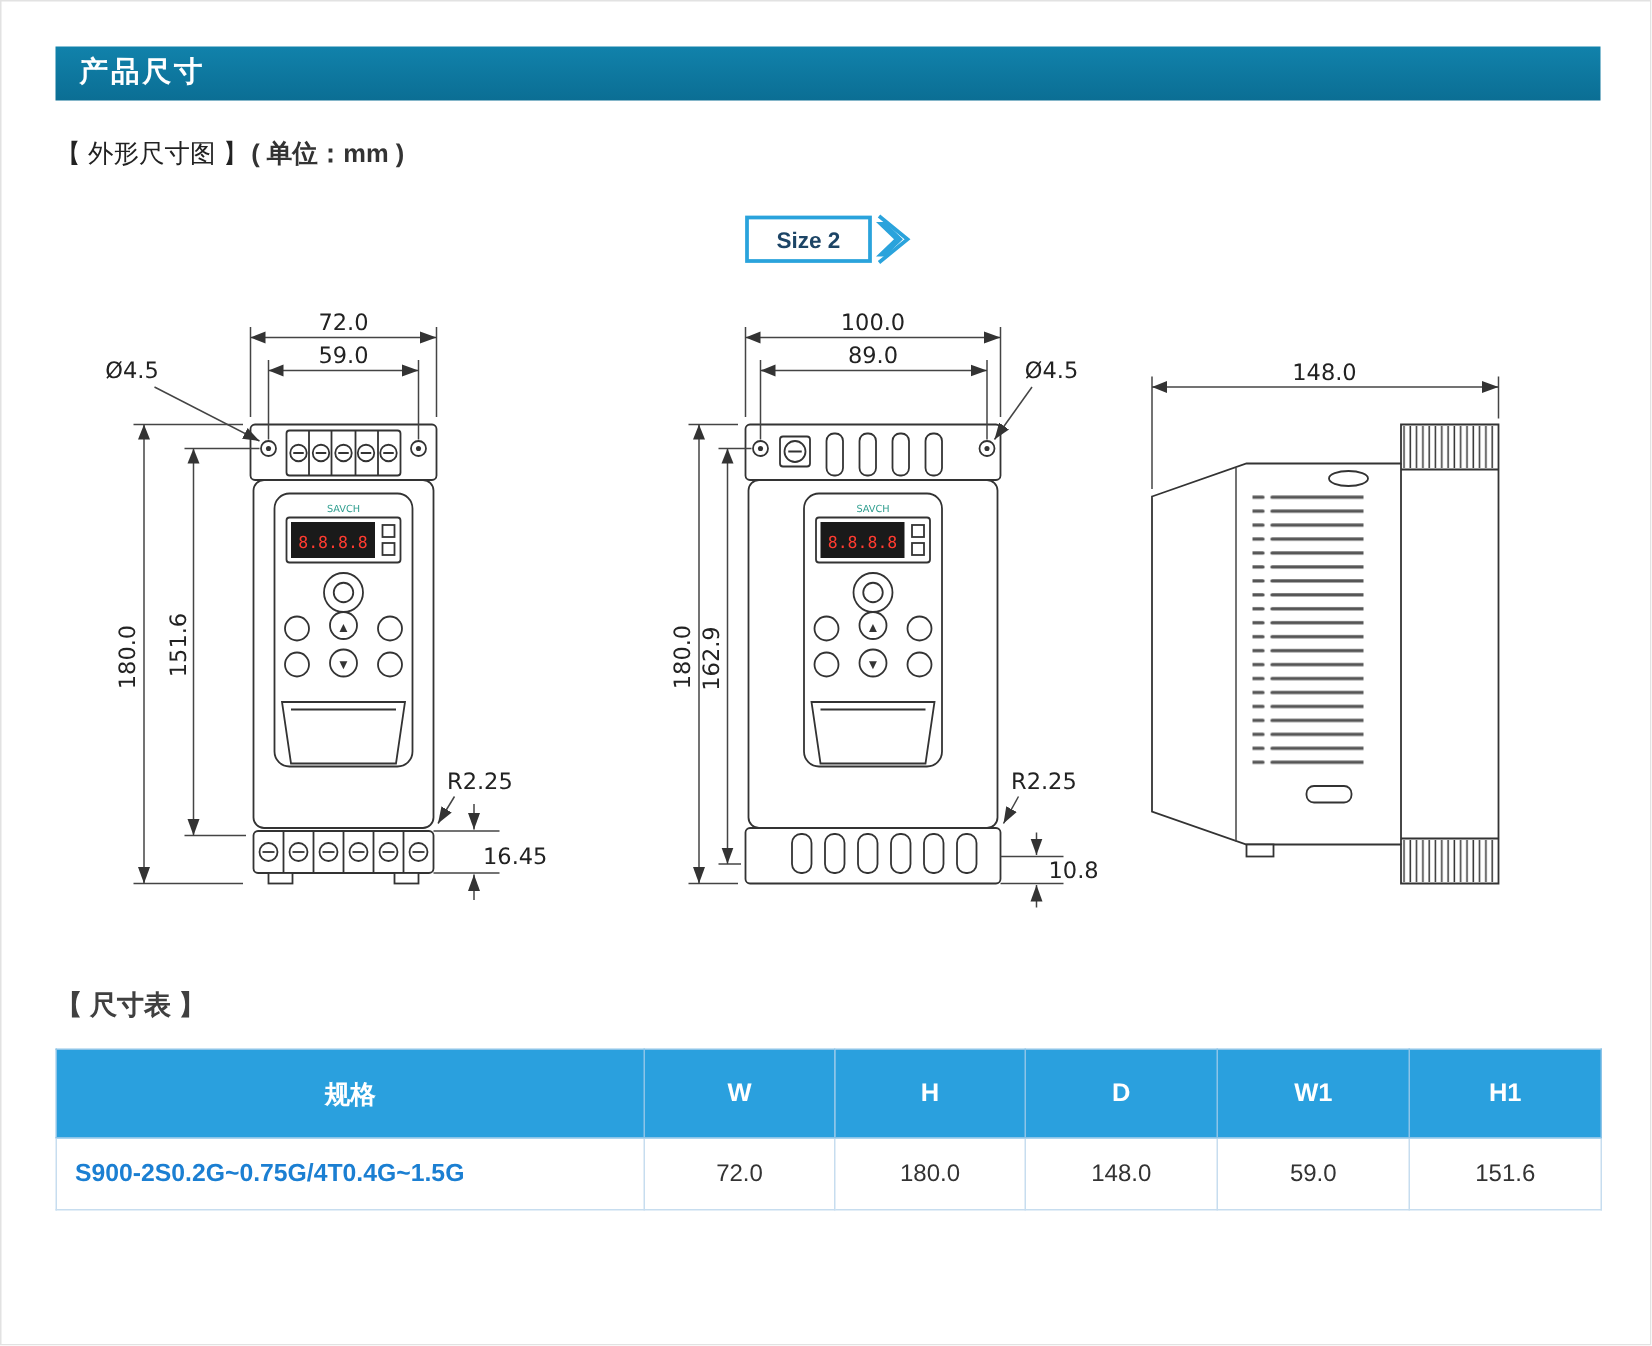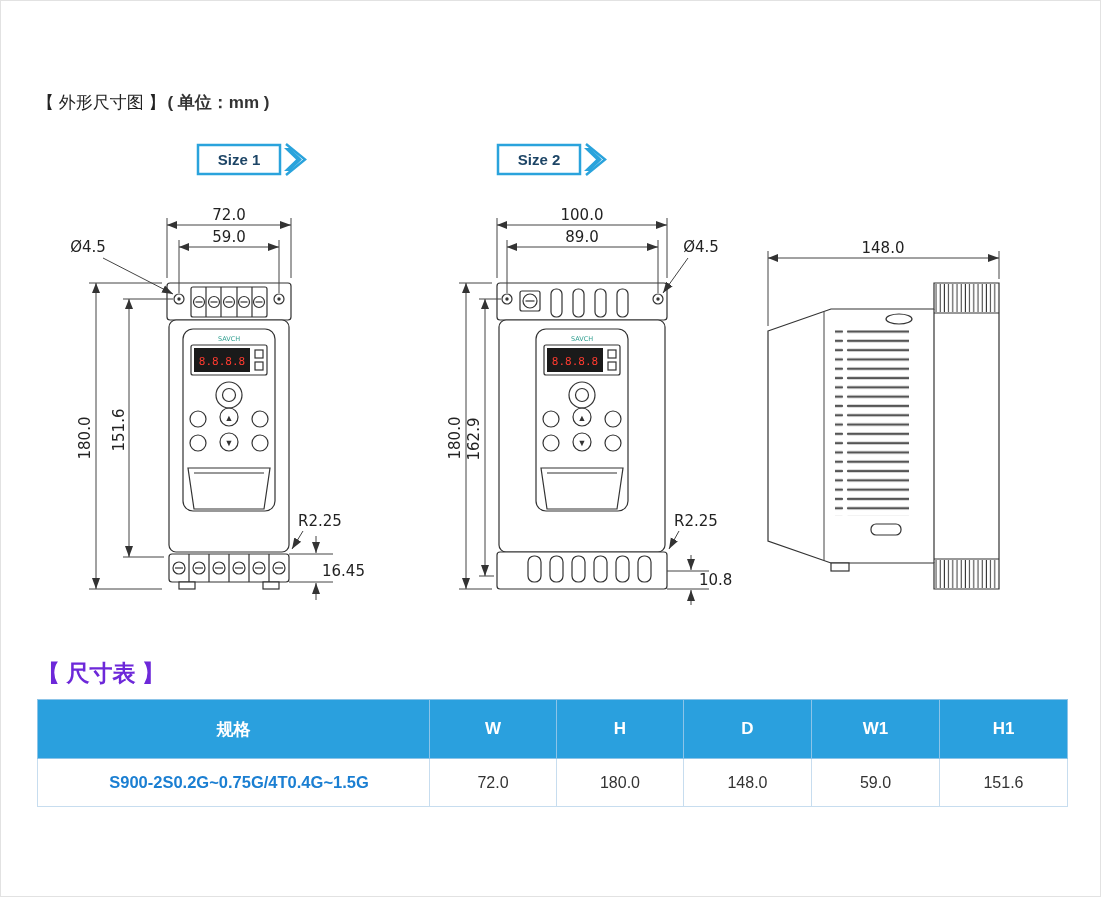--- a/index.html
+++ b/index.html
@@ -23,50 +23,45 @@
 
   .dim { font-family:"DejaVu Sans","Liberation Sans",sans-serif; font-size:15px; fill:#222; }
   .dimc { text-anchor:middle; }
   .ln  { fill:none; stroke:#333; stroke-width:1.2; }
   .fw  { fill:#fff; stroke:#333; stroke-width:1.2; }
   .thin{ fill:none; stroke:#444; stroke-width:1; }
   .seg { font-family:"DejaVu Sans Mono",monospace; font-size:11px; fill:#ff3b30; text-anchor:middle; }
   .brand { font-family:"DejaVu Sans",sans-serif; font-size:6.5px; fill:#2f9e8f; text-anchor:middle; }
   .glyph { font-size:9px; fill:#333; text-anchor:middle; }
 
-  .table-title { position:absolute; top:657px; left:36px; font-size:23px; font-weight:bold; color:#6d28d9; }
+  .table-title { position:absolute; top:657px; left:36px; font-size:18px; font-weight:bold; color:#404040; }
   table.dim-table { position:absolute; top:698px; left:36px; width:1030px; border-collapse:collapse;
                     table-layout:fixed; }
   table.dim-table th { background:#2aa0de; color:#fff; font-weight:bold; font-size:17px;
                        height:56px; border:1px solid #8cc4e8; }
   table.dim-table td { background:#fff; color:#333; font-size:16px; text-align:center;
                        height:45px; border:1px solid #c7ddef; }
-  table.dim-table td.spec { color:#1b7fd2; font-weight:bold; text-align:center;
+  table.dim-table td.spec { color:#1b7fd2; font-weight:bold; text-align:left;
                             padding-left:12px; font-size:16.5px; }
 </style>
 </head>
 <body>
 
 <div class="page">
 
+  <div class="header-bar">
+    <span>产品尺寸</span>
+  </div>
 
   <div class="section-title">
     <span class="main">【 外形尺寸图 】</span><span class="unit">( 单位：mm )</span>
   </div>
 
   <div class="drawing-area">
 
-    <div class="badge" style="left:165px">
-      <svg width="130" height="38">
-        <rect x="2" y="4" width="82" height="29" fill="#fff" stroke="#2aa3dc" stroke-width="2.5"></rect>
-        <path d="M90,3 L109,18.5 L90,34" fill="none" stroke="#2aa3dc" stroke-width="2.5"></path>
-        <polygon points="88,7 100,18.5 88,30 94,30 106,18.5 94,7" fill="#2aa3dc"></polygon>
-        <text class="badge-text" x="43" y="24">Size 1</text>
-      </svg>
-    </div>
 
     <div class="badge" style="left:465px">
       <svg width="130" height="38">
         <rect x="2" y="4" width="82" height="29" fill="#fff" stroke="#2aa3dc" stroke-width="2.5"></rect>
         <path d="M90,3 L109,18.5 L90,34" fill="none" stroke="#2aa3dc" stroke-width="2.5"></path>
         <polygon points="88,7 100,18.5 88,30 94,30 106,18.5 94,7" fill="#2aa3dc"></polygon>
         <text class="badge-text" x="43" y="24">Size 2</text>
       </svg>
     </div>
 

